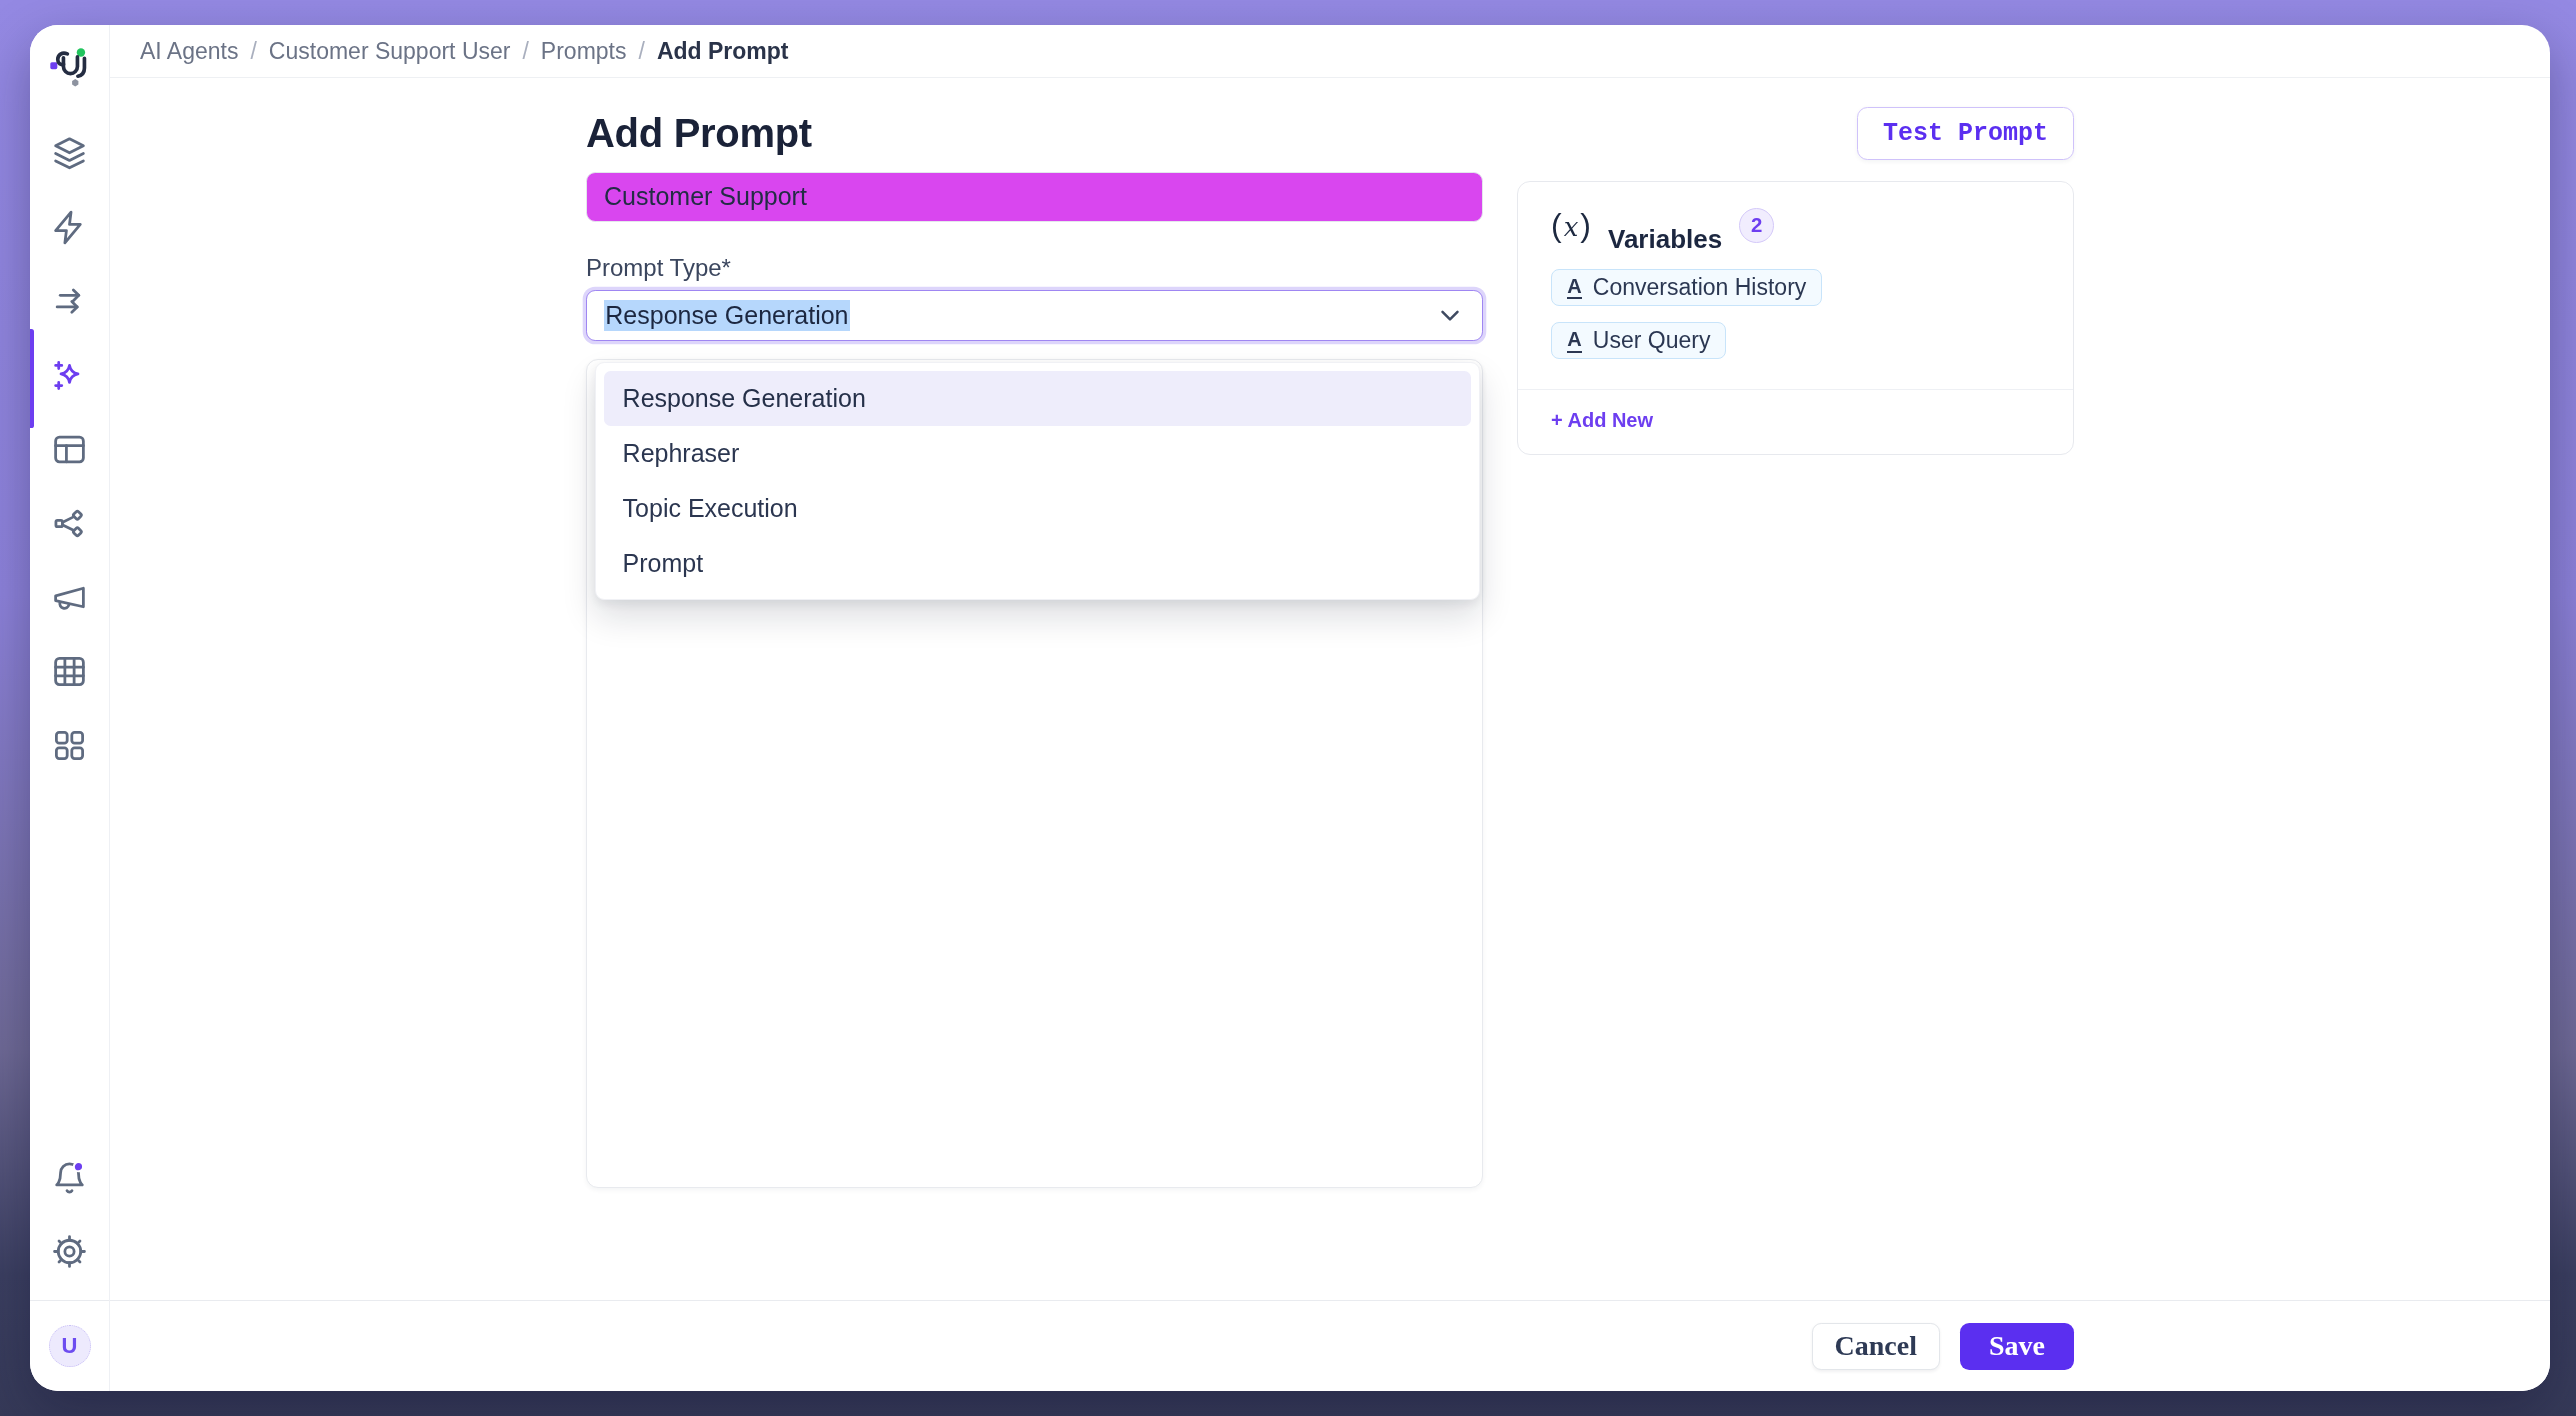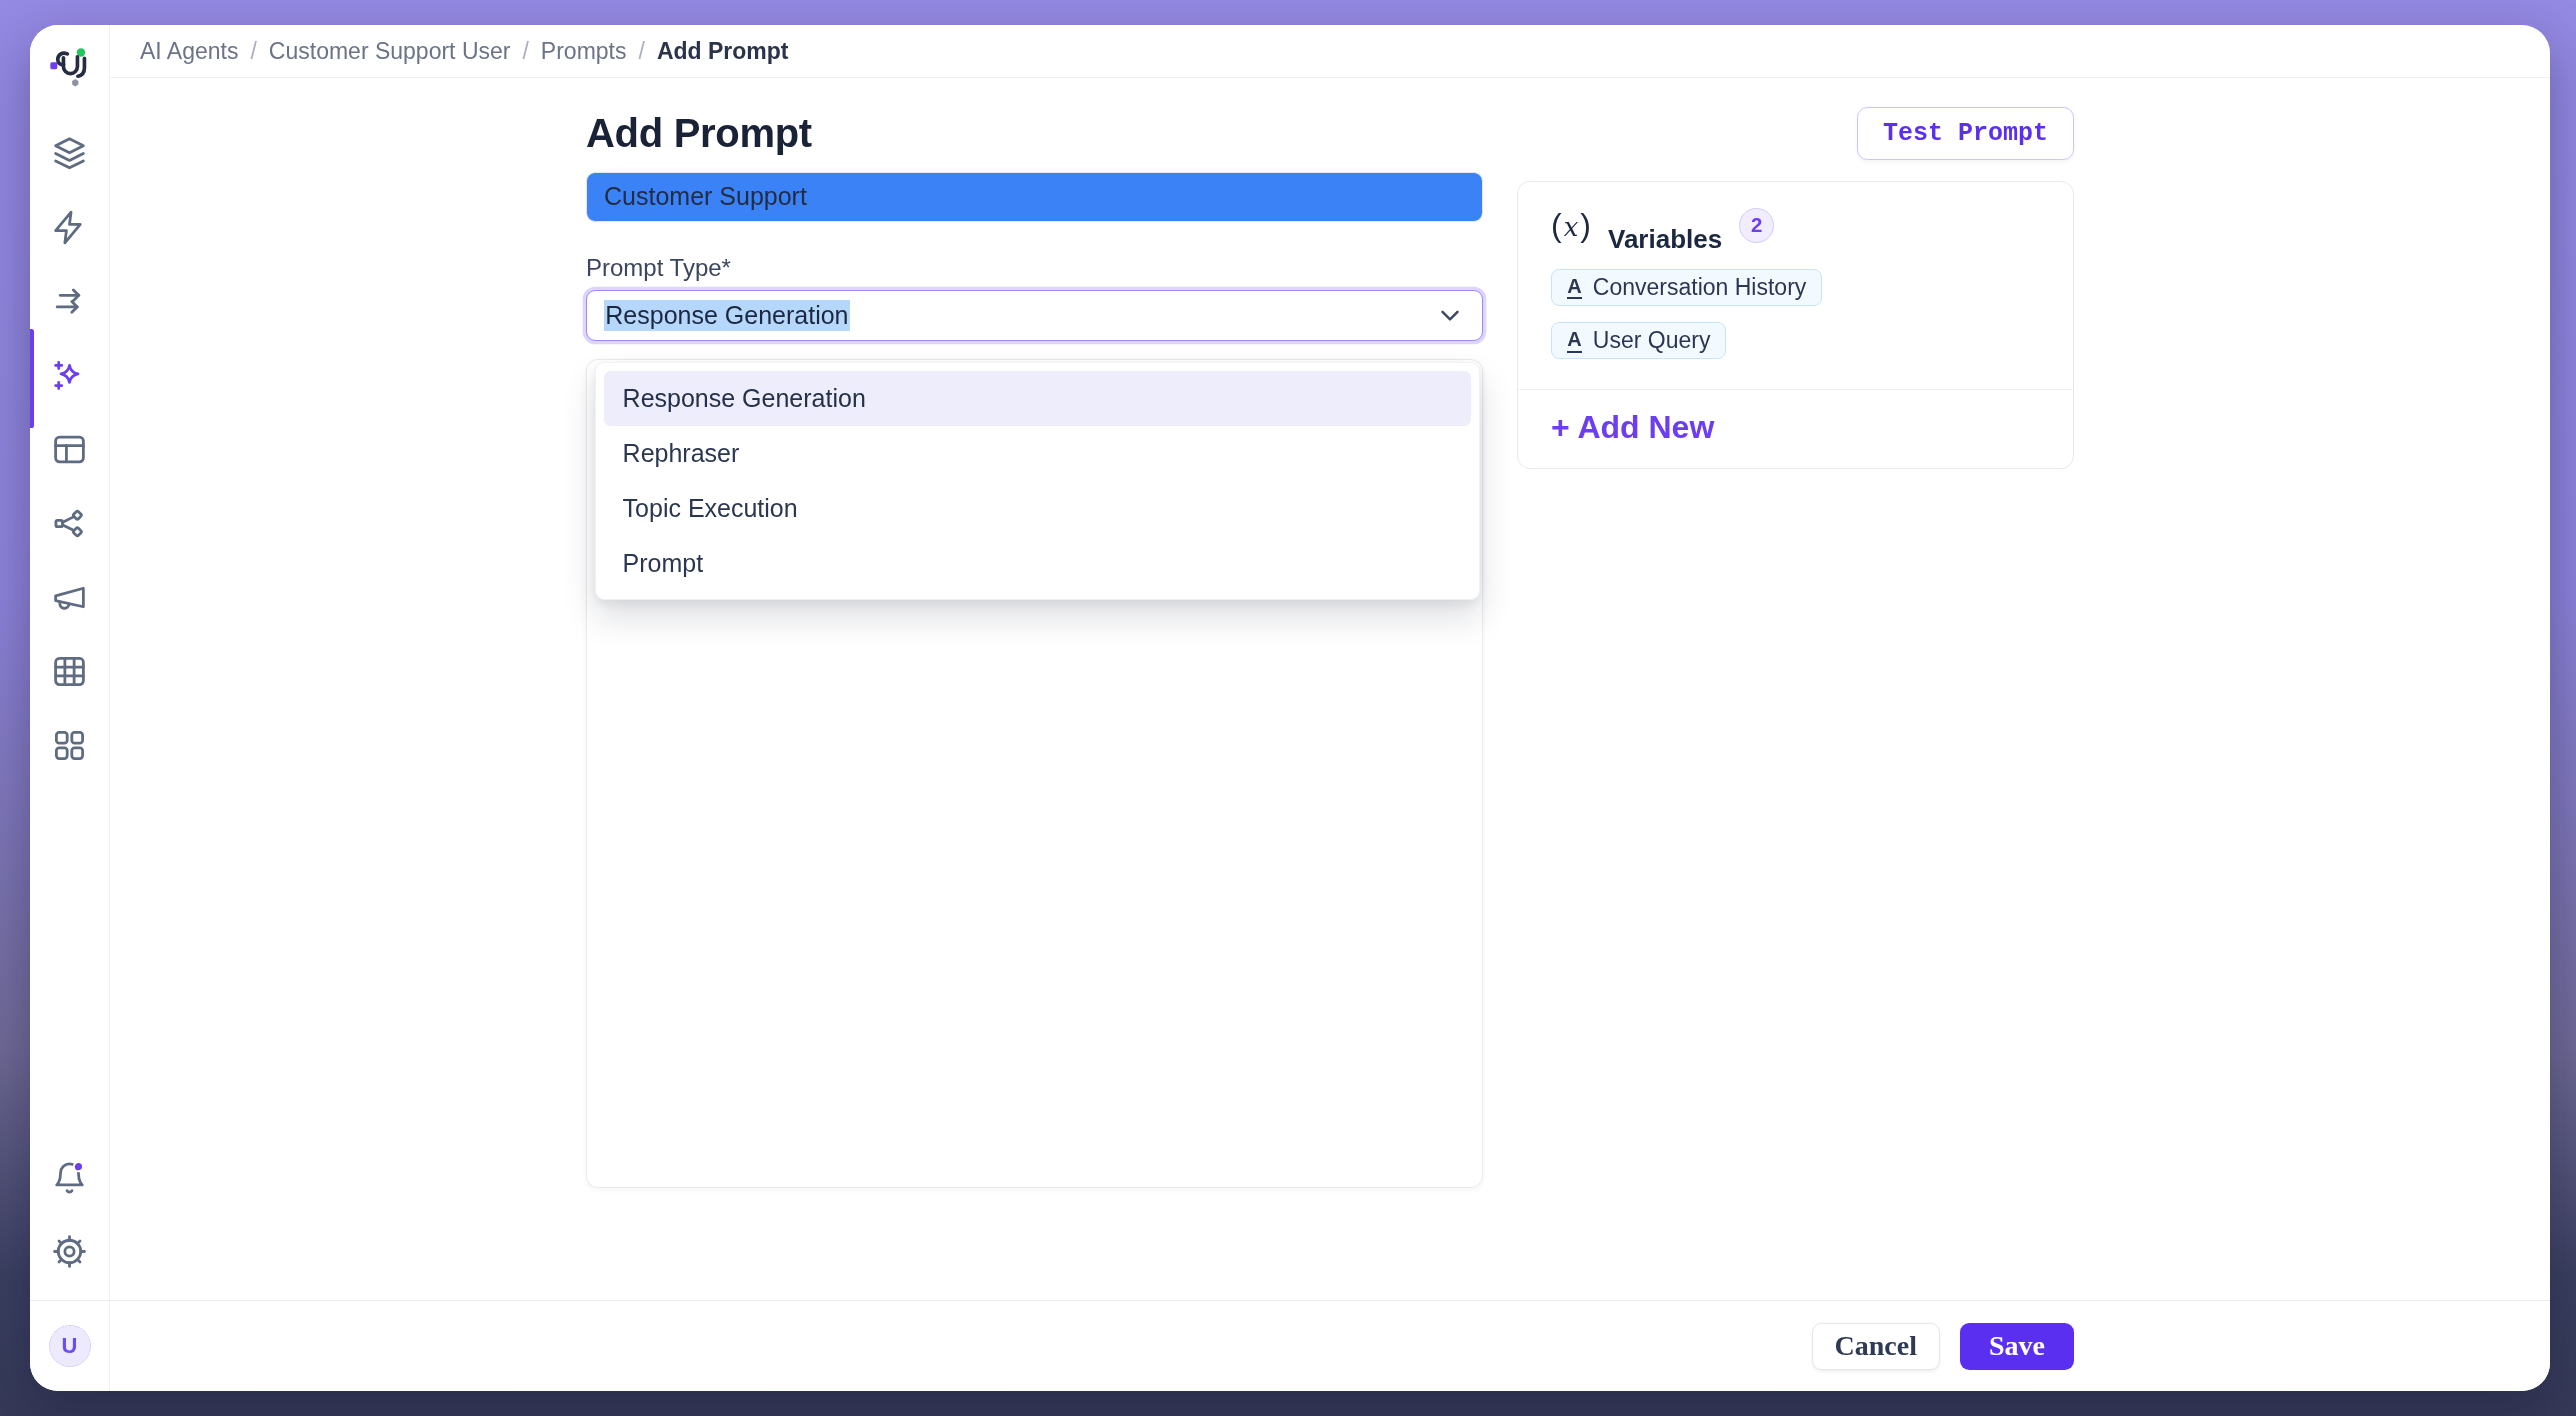--- a/index.html
+++ b/index.html
@@ -52,21 +52,21 @@
     height:53px; padding:0 25px; border:1.3px solid #cfc2fa; border-radius:10.5px; background:#fff;
     color:#5b2ff0; font-size:25px; font-weight:700; cursor:pointer;
     font-family:Liberation Mono, monospace; box-shadow:0 1.3px 4px rgba(20,30,60,.05);
   }
   .form-row { display:flex; gap:34px; align-items:flex-start; }
   .form-col { width:897px; flex:0 0 897px; }
   .field-label { margin-top:38px; font-size:24px; font-weight:500; color:#3b465e; height:26px; }
   .field-label.second { margin-top:32px; }
   .text-input {
     margin-top:10.5px; width:100%; height:50px; border:1.3px solid #e4e7ec; border-radius:9.2px;
-    padding:15px 17px; font-size:25px; color:#222c44; font-family:"Liberation Sans", sans-serif; background:#3b82f6; outline:none;
+    padding:15px 17px; font-size:25px; color:#222c44; font-family:"Liberation Sans", sans-serif; background:#d946ef; outline:none;
   }
   .select {
     margin-top:10.5px; width:100%; height:51px; background:#fff; border:1.3px solid #9f86f2; border-radius:9.2px;
     box-shadow:0 0 0 3.3px #ddd5fb; display:flex; align-items:center; padding:0 17px; cursor:pointer; position:relative;
   }
   .select .sel-text { font-size:25px; color:#1c2740; background:#b6d7fc; padding:1.3px 1.3px; }
   .select .chev { margin-left:auto; }
   .chev svg { width:30px; height:30px; stroke:#3f4a61; stroke-width:2; fill:none; stroke-linecap:round; stroke-linejoin:round; }
   .ta-wrap { position:relative; margin-top:18.4px; }
   .prompt-textarea {
@@ -97,21 +97,21 @@
     color:#6d3ef0; font-size:20.4px; font-weight:600; display:grid; place-items:center;
   }
   .chips { padding:0 33px; margin-top:24px; display:flex; flex-direction:column; align-items:flex-start; gap:16.4px; }
   .chip {
     display:inline-flex; align-items:center; gap:10.5px; height:37px; padding:0 14.5px;
     background:#f3faff; border:1.3px solid #c8e4fa; border-radius:8px; cursor:pointer;
   }
   .a-icon { font-size:20px; font-weight:600; color:#2b3752; border-bottom:2.3px solid #2b3752; line-height:1.05; padding:0 0.7px 0.7px 0.7px; }
   .chip-label { font-size:23px; font-weight:500; color:#2b3752; }
   .vars-divider { margin-top:30px; border-top:1.3px solid #eef0f4; }
-  .add-new { padding:18.4px 33px 22.3px 33px; font-size:32px; font-weight:600; color:#6d3ef0; cursor:pointer; }
+  .add-new { padding:18.4px 33px 22.3px 33px; font-size:20px; font-weight:600; color:#6d3ef0; cursor:pointer; }
   
   .footer-bar { flex:0 0 91px; height:91px; border-top:1.3px solid #e9ebef; background:#fff; display:flex; }
   .footer-inner { display:flex; justify-content:flex-end; align-items:center; gap:20px; }
   .btn { height:47px; border-radius:9.2px; font-size:28px; font-weight:600; cursor:pointer; font-family:Liberation Serif, serif; }
   .btn-cancel { padding:0 22px; background:#fff; border:1.3px solid #e3e6ea; color:#2e3a55; box-shadow:0 1.3px 3.3px rgba(16,24,40,.06); }
   .btn-save { padding:0 29px; background:#5b2ff0; border:none; color:#fff; }
 </style>
 </head>
 <body>
 

